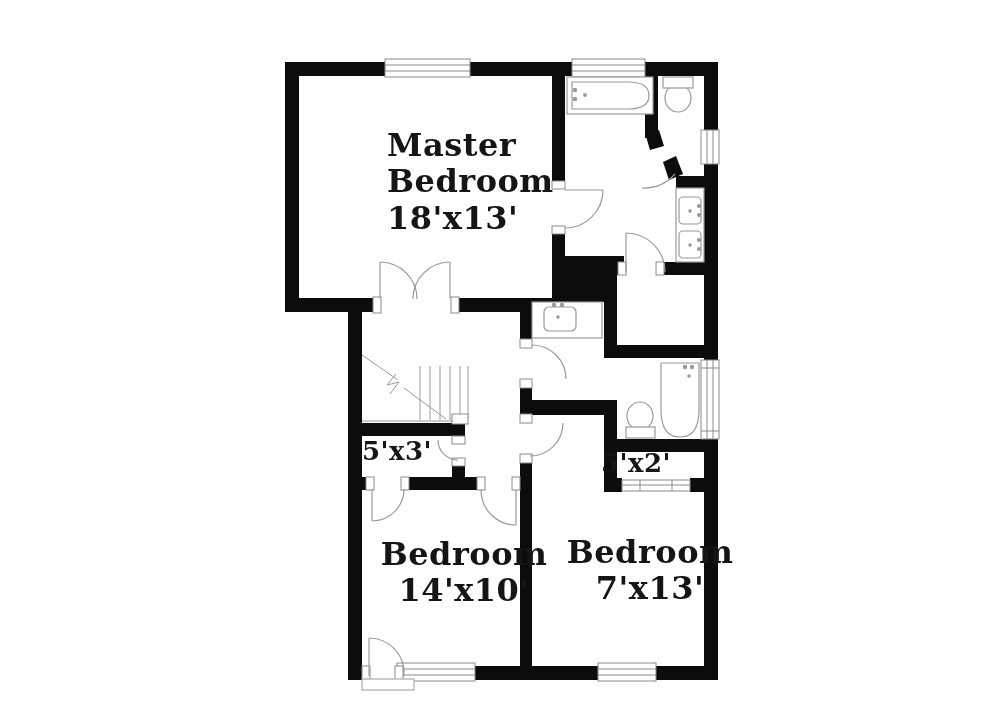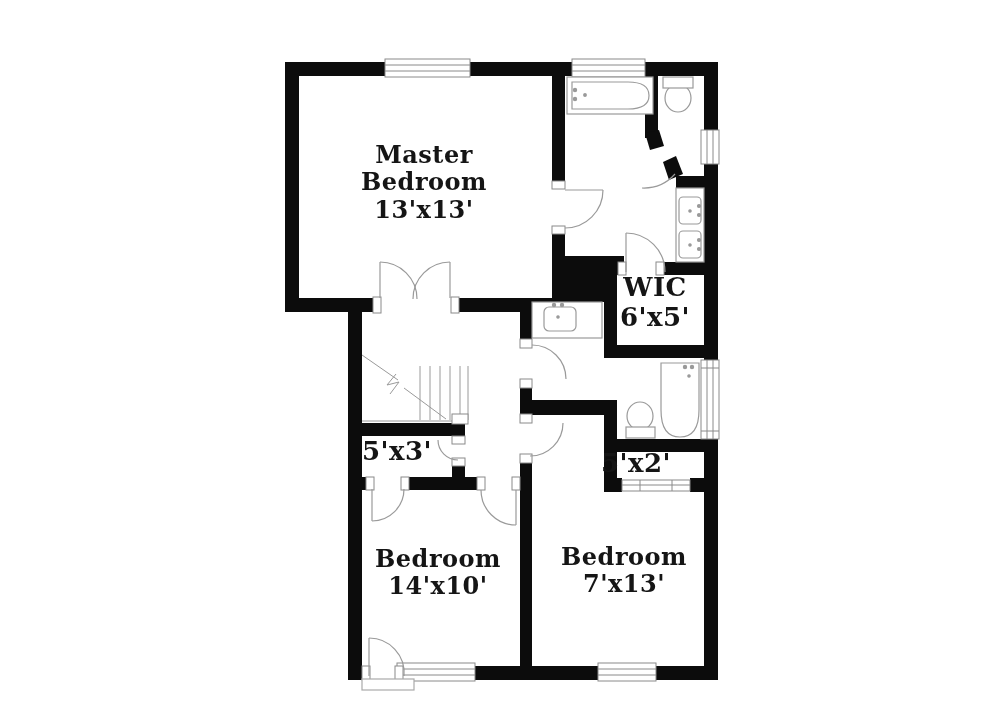--- a/index.html
+++ b/index.html
@@ -4,21 +4,21 @@
 <style>
   html,body{margin:0;padding:0;background:#ffffff;}
   #canvas{position:relative;width:1000px;height:727px;background:#ffffff;overflow:hidden;}
   #plan-svg{position:absolute;left:0;top:0;}
   .room-label{
     position:absolute;transform:translate(-50%,-50%);
     text-align:center;color:#151515;
     font-family:"DejaVu Serif", "Liberation Serif", serif;
     font-weight:700;line-height:1.14;letter-spacing:.5px;white-space:normal;
   }
-  .lbl-big{font-size:24px;}
+  .lbl-big{font-size:32px;margin-left:26px;}
   .lbl-wic{font-size:26px;}
   .lbl-small{font-size:26px;}
   .wrap-120{width:126px;}
 </style>
 </head>
 <body>
 
 <div id="canvas">
 
   <svg id="plan-svg" width="1000" height="727" viewBox="0 0 1000 727">
@@ -241,27 +241,23 @@
       <line x1="362" y1="421" x2="468" y2="421"></line>
       <line x1="362" y1="355" x2="398" y2="380"></line>
       <polyline points="396,374 387,385 399,382 390,394"></polyline>
       <line x1="404" y1="388" x2="446" y2="419"></line>
       <rect x="452" y="414" width="16" height="10" fill="#ffffff" stroke="#8a8a8a"></rect>
     </g>
   </svg>
 
   <div class="room-label lbl-big wrap-120" style="left:424px;top:182px;">
     <span>Master Bedroom</span><br>
-    <span>13'x13'</span>
-  </div>
-
-  <div class="room-label lbl-wic" style="left:655px;top:303px;">
-    <span>WIC</span><br>
-    <span>6'x5'</span>
-  </div>
+    <span>18'x13'</span>
+  </div>
+
 
   <div class="room-label lbl-small" style="left:397px;top:452px;">
     <span>5'x3'</span>
   </div>
 
   <div class="room-label lbl-small" style="left:636px;top:464px;">
     <span>5'x2'</span>
   </div>
 
   <div class="room-label lbl-big" style="left:438px;top:572px;">

